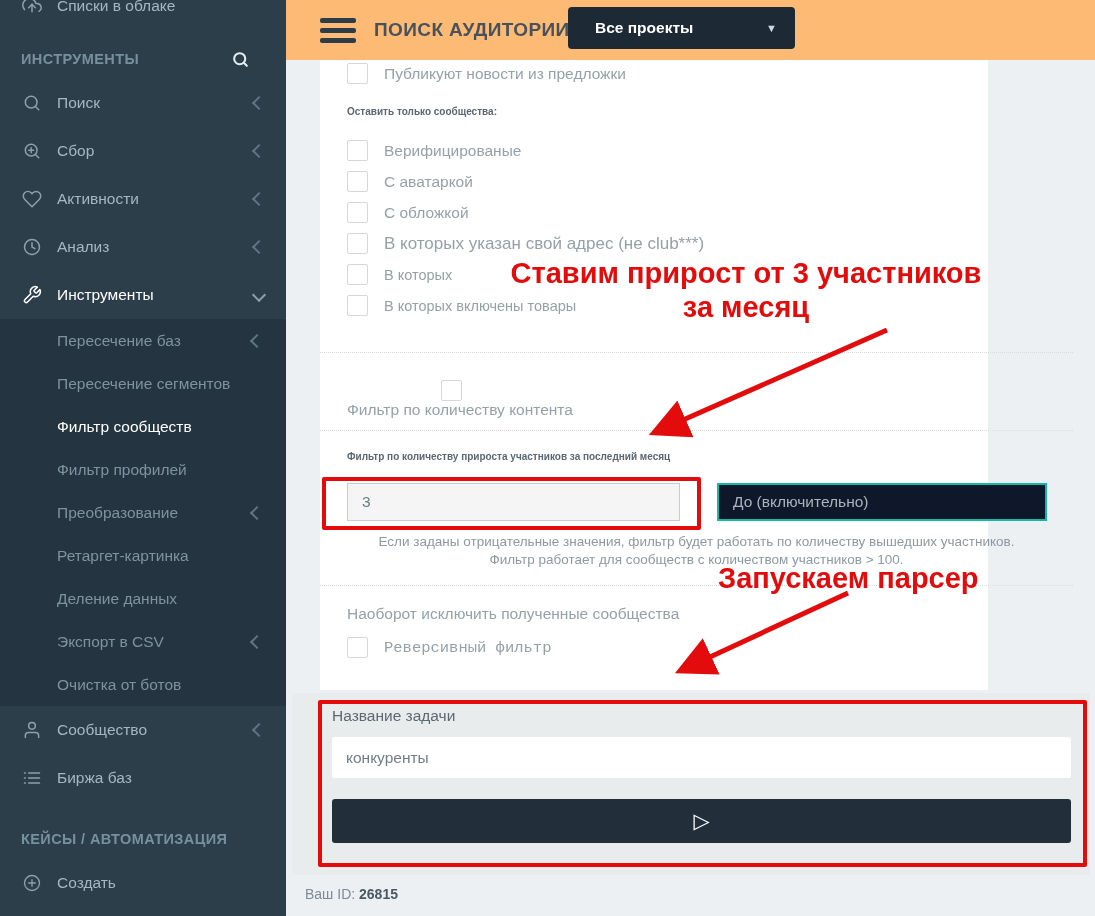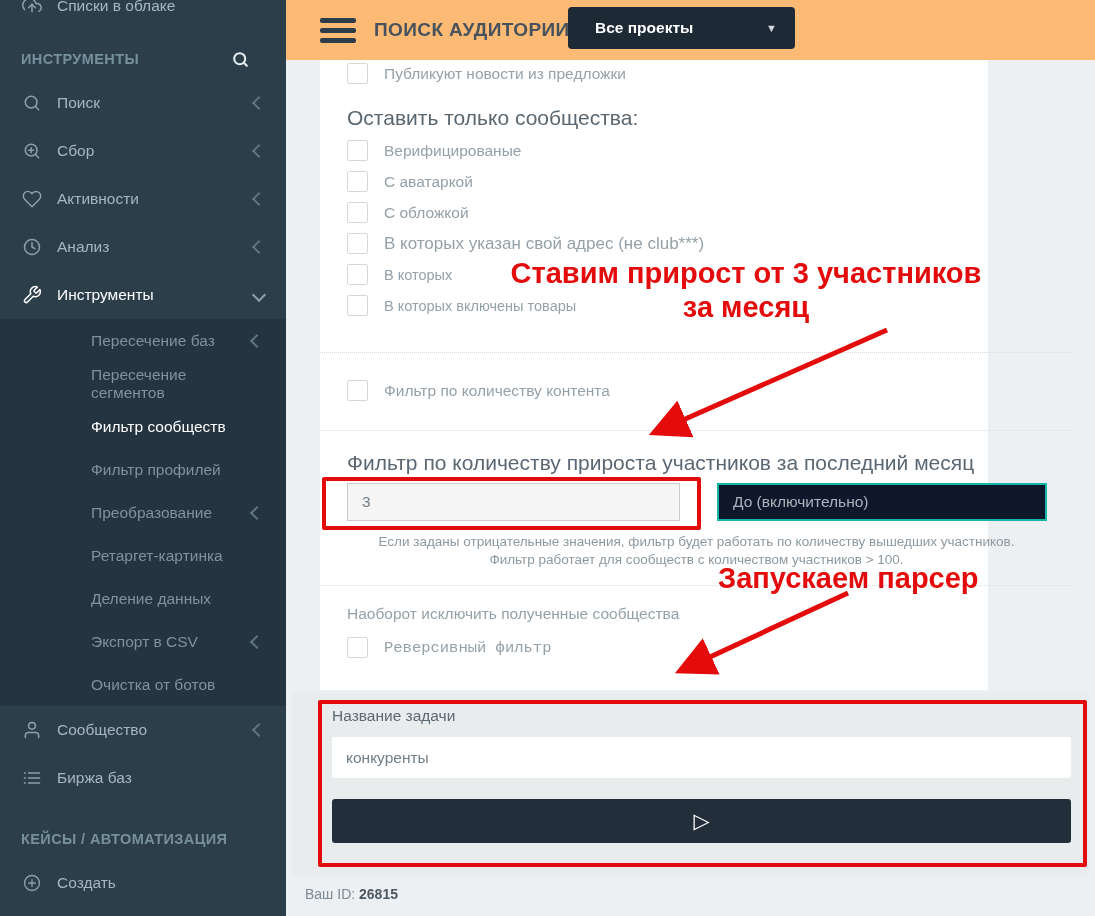--- a/index.html
+++ b/index.html
@@ -16,40 +16,40 @@
   .side-row.first{height:40px;margin-top:-14px;}
   .side-header{display:flex;align-items:center;justify-content:space-between;height:40px;margin-top:13px;
     padding:0 36px 0 21px;font-size:14.5px;font-weight:bold;color:#76909c;letter-spacing:.4px;}
   .side-header .ic{width:19px;height:19px;color:#e6edf1;cursor:pointer;}
   .chev{width:8px;height:8px;border-left:2px solid #5f7683;border-bottom:2px solid #5f7683;display:inline-block;margin-left:auto;flex-shrink:0;}
   .chev.left{transform:rotate(45deg);}
   .chev.down{transform:rotate(-45deg);border-color:#8da0ab;}
   .side-row.active{color:#fff;}
   .side-row.active .ic{color:#fff;}
   .submenu{background:#243441;}
-  .sub-row{display:flex;align-items:center;height:43px;padding:0 24px 0 57px;font-size:15.5px;color:#7f929e;cursor:pointer;box-sizing:border-box;margin-left:34px;}
+  .sub-row{display:flex;align-items:center;height:43px;padding:0 24px 0 57px;font-size:15.5px;color:#7f929e;cursor:pointer;box-sizing:border-box;}
   .sub-row.active{color:#fff;}
   .side-header.cases{margin-top:17px;}
   
   .main-header{position:absolute;left:286px;top:0;width:809px;height:60px;background:#fdba74;display:flex;align-items:center;z-index:6;}
   .burger{margin-left:34px;width:36px;display:flex;flex-direction:column;gap:5px;cursor:pointer;}
   .burger i{display:block;height:5px;background:#2d3c49;border-radius:2px;}
   .app-title{margin-left:18px;font-size:19px;font-weight:bold;color:#47525c;letter-spacing:.4px;white-space:nowrap;}
   .projects-btn{position:absolute;left:282px;top:7px;width:227px;height:42px;background:#1d2935;color:#fff;
     border:none;border-radius:4px;font-family:inherit;font-size:15.5px;font-weight:bold;display:flex;align-items:center;
     justify-content:space-between;padding:0 18px 0 27px;box-sizing:border-box;cursor:pointer;}
   .projects-btn .caret{font-size:11px;color:#cfd6dc;}
   
   .content{position:absolute;left:286px;top:60px;width:809px;height:856px;}
   .panel{position:absolute;left:34px;top:0;width:668px;height:630px;background:#fff;}
   .p-abs{position:absolute;}
   .check-row{display:flex;align-items:center;}
   .cbox{width:21px;height:21px;background:#fff;border:1px solid #d7d7d7;border-radius:2px;margin-right:16px;flex-shrink:0;cursor:pointer;box-sizing:border-box;}
   .check-lbl{font-size:15.5px;color:#95a1a8;white-space:nowrap;}
-  .bold-head{font-size:21px;font-weight:normal;color:#5a6771;white-space:nowrap;}
+  .bold-head{font-size:10px;font-weight:bold;color:#5a6771;white-space:nowrap;}
   .check-group{display:flex;flex-direction:column;gap:10px;}
   .divider{border-top:1px dotted #d8dce0;width:753px;left:0;}
   .note{width:753px;text-align:center;font-size:13.5px;color:#8d99a1;white-space:nowrap;}
   .inp{box-sizing:border-box;height:38px;font-family:inherit;font-size:15.5px;color:#6f7b84;padding:0 14px;outline:none;}
   .inp.from{background:#f5f5f5;border:1px solid #cbcbcb;}
   .inp.to{background:#0f172a;border:2px solid #14b8a6;}
   .inp.to::placeholder{color:#a9b4bc;opacity:1;}
   .plain-lbl{font-size:15.5px;color:#95a1a8;white-space:nowrap;}
   
   .task-panel{position:absolute;left:6px;top:633px;width:798px;height:182px;background:#e8eced;}
@@ -243,21 +243,21 @@
         <span class="check-lbl" style="font-size:14.5px;">В которых</span>
       </div>
       <div class="check-row">
         <span class="cbox"></span>
         <span class="check-lbl" style="font-size:14.5px;">В которых включены товары</span>
       </div>
     </div>
 
     <div class="divider p-abs" style="top:292px;"></div>
 
-    <div class="check-row p-abs" style="left:27px;top:320px;">
+    <div class="check-row p-abs" style="left:27px;top:320px;flex-direction:column;">
       <span class="cbox"></span>
       <span class="check-lbl">Фильтр по количеству контента</span>
     </div>
 
     <div class="divider p-abs" style="top:370px;"></div>
 
     <div class="bold-head p-abs" style="left:27px;top:391px;color:#5b6874;">Фильтр по количеству прироста участников за последний месяц</div>
 
     <input class="inp from p-abs" style="left: 27px; top: 423px; width: 333px;" type="text" value="3">
     <input class="inp to p-abs" style="left: 397px; top: 423px; width: 330px;" type="text" placeholder="До (включительно)">

